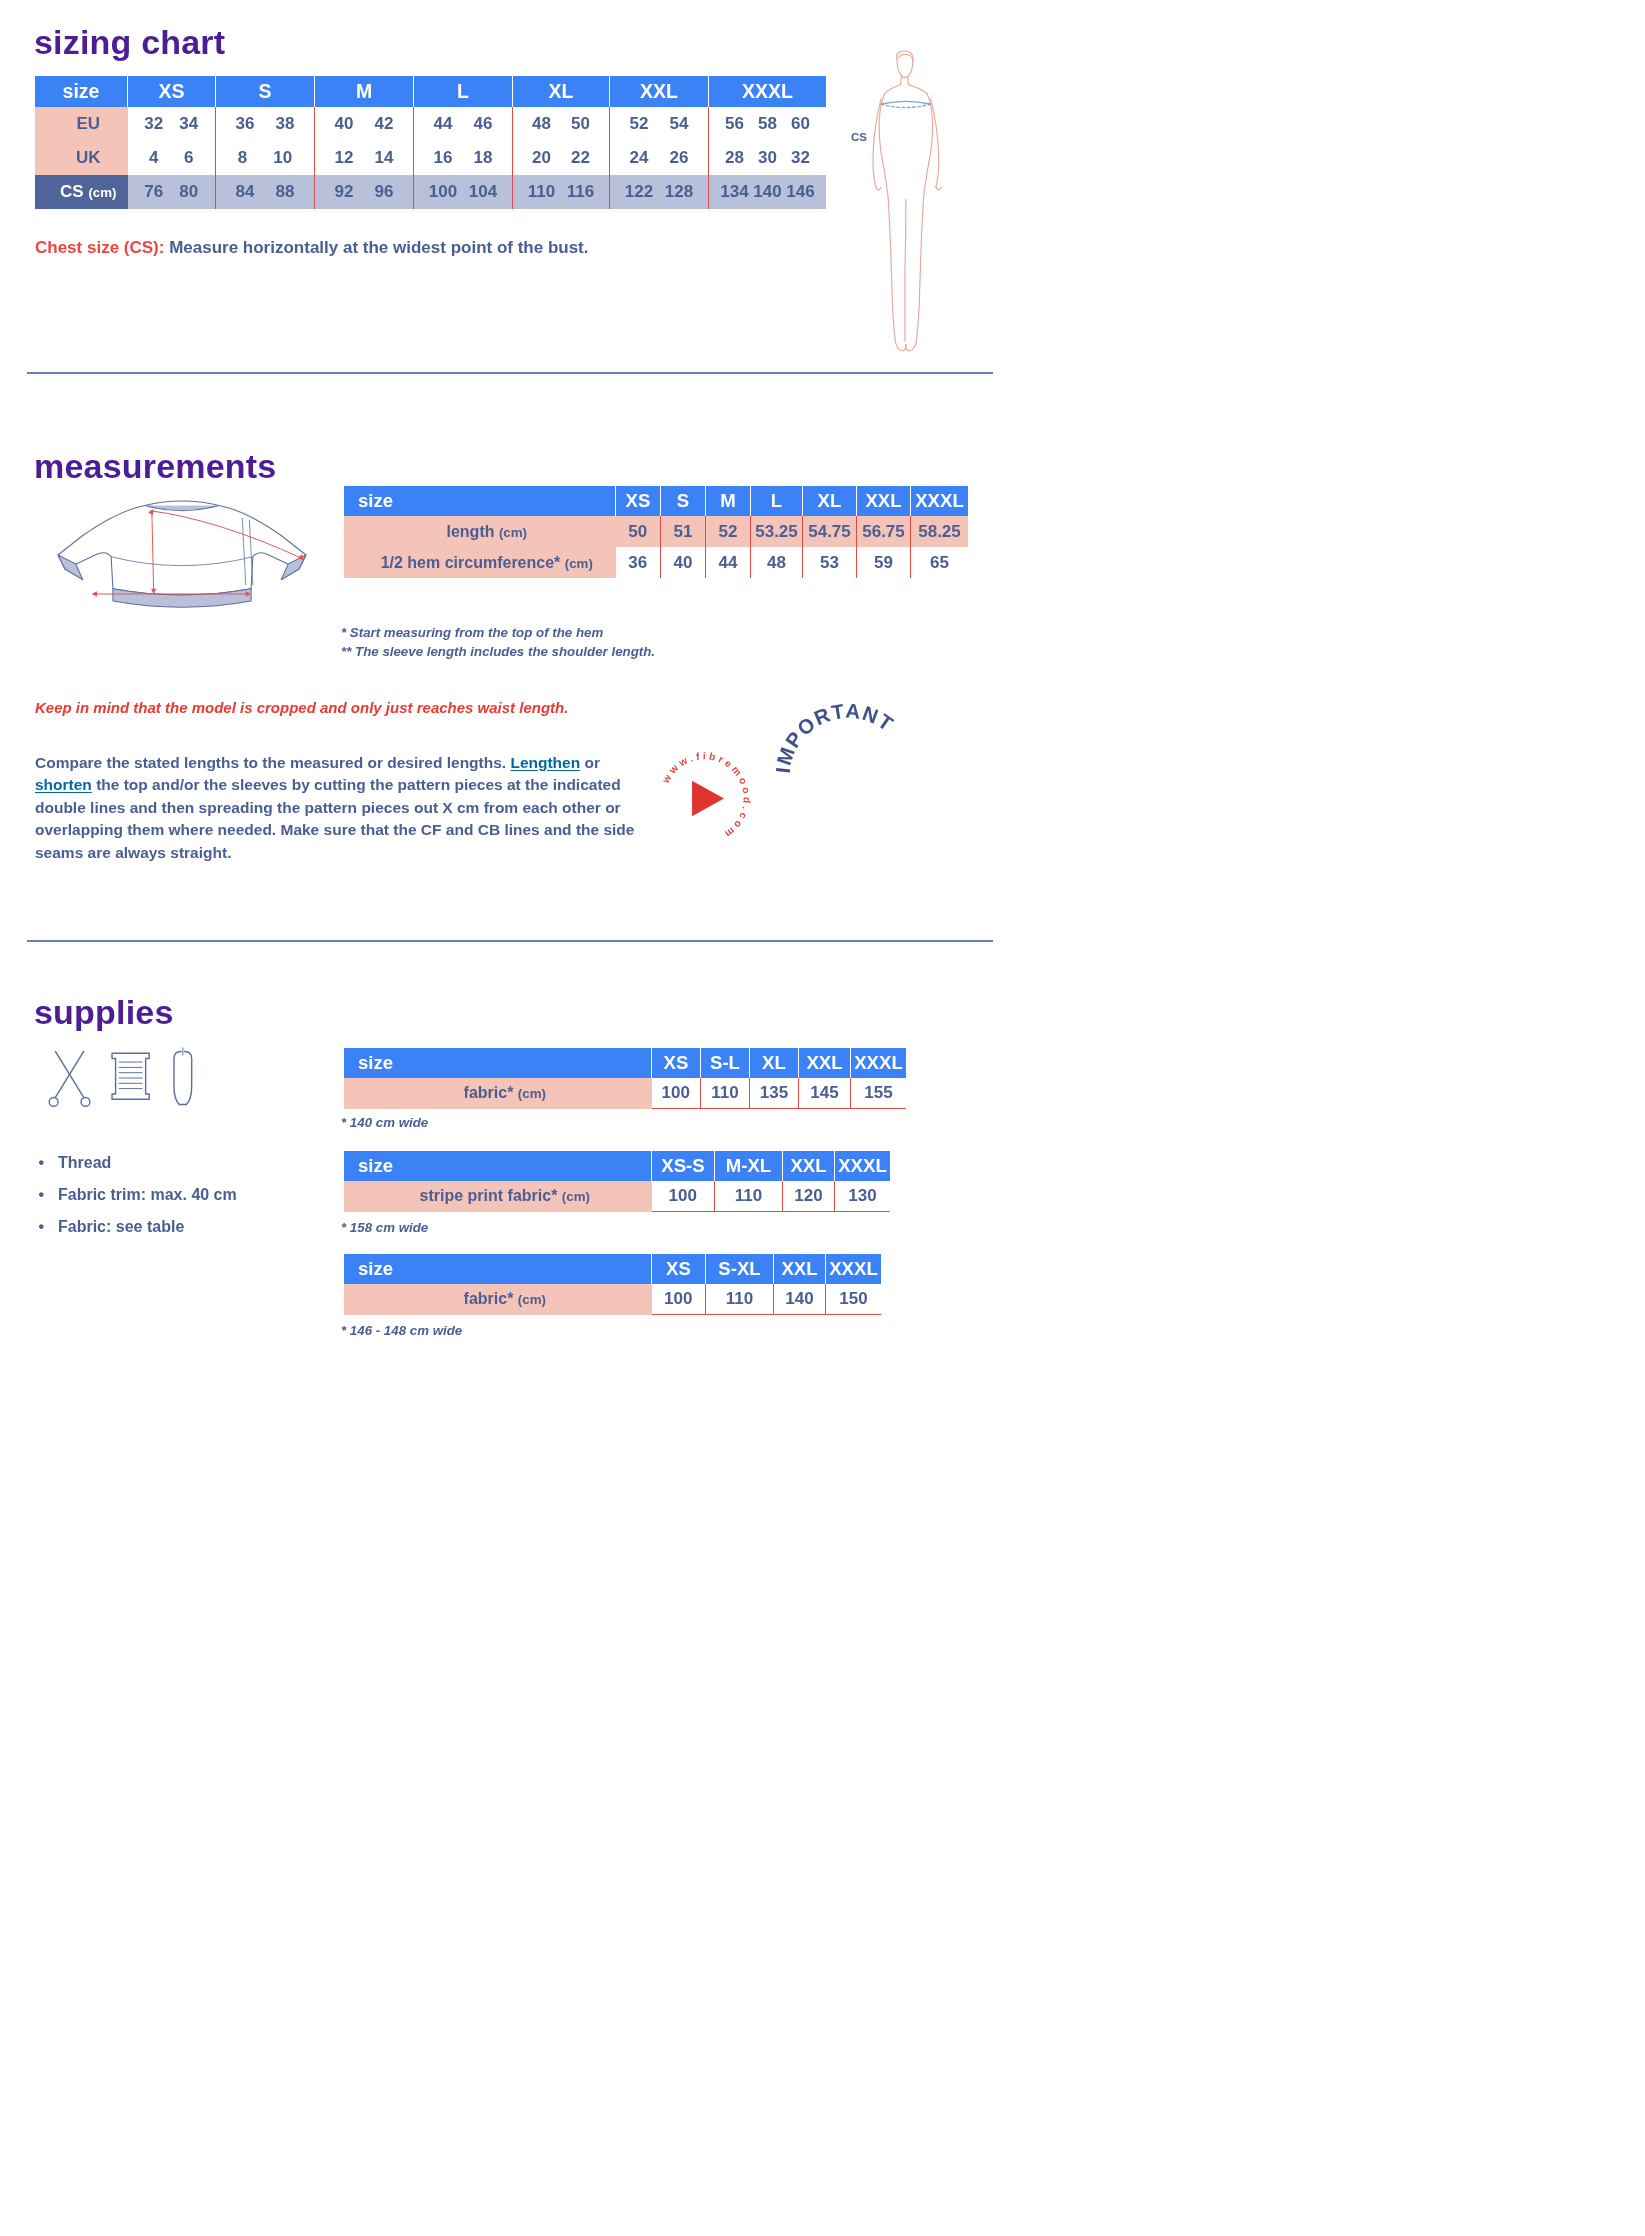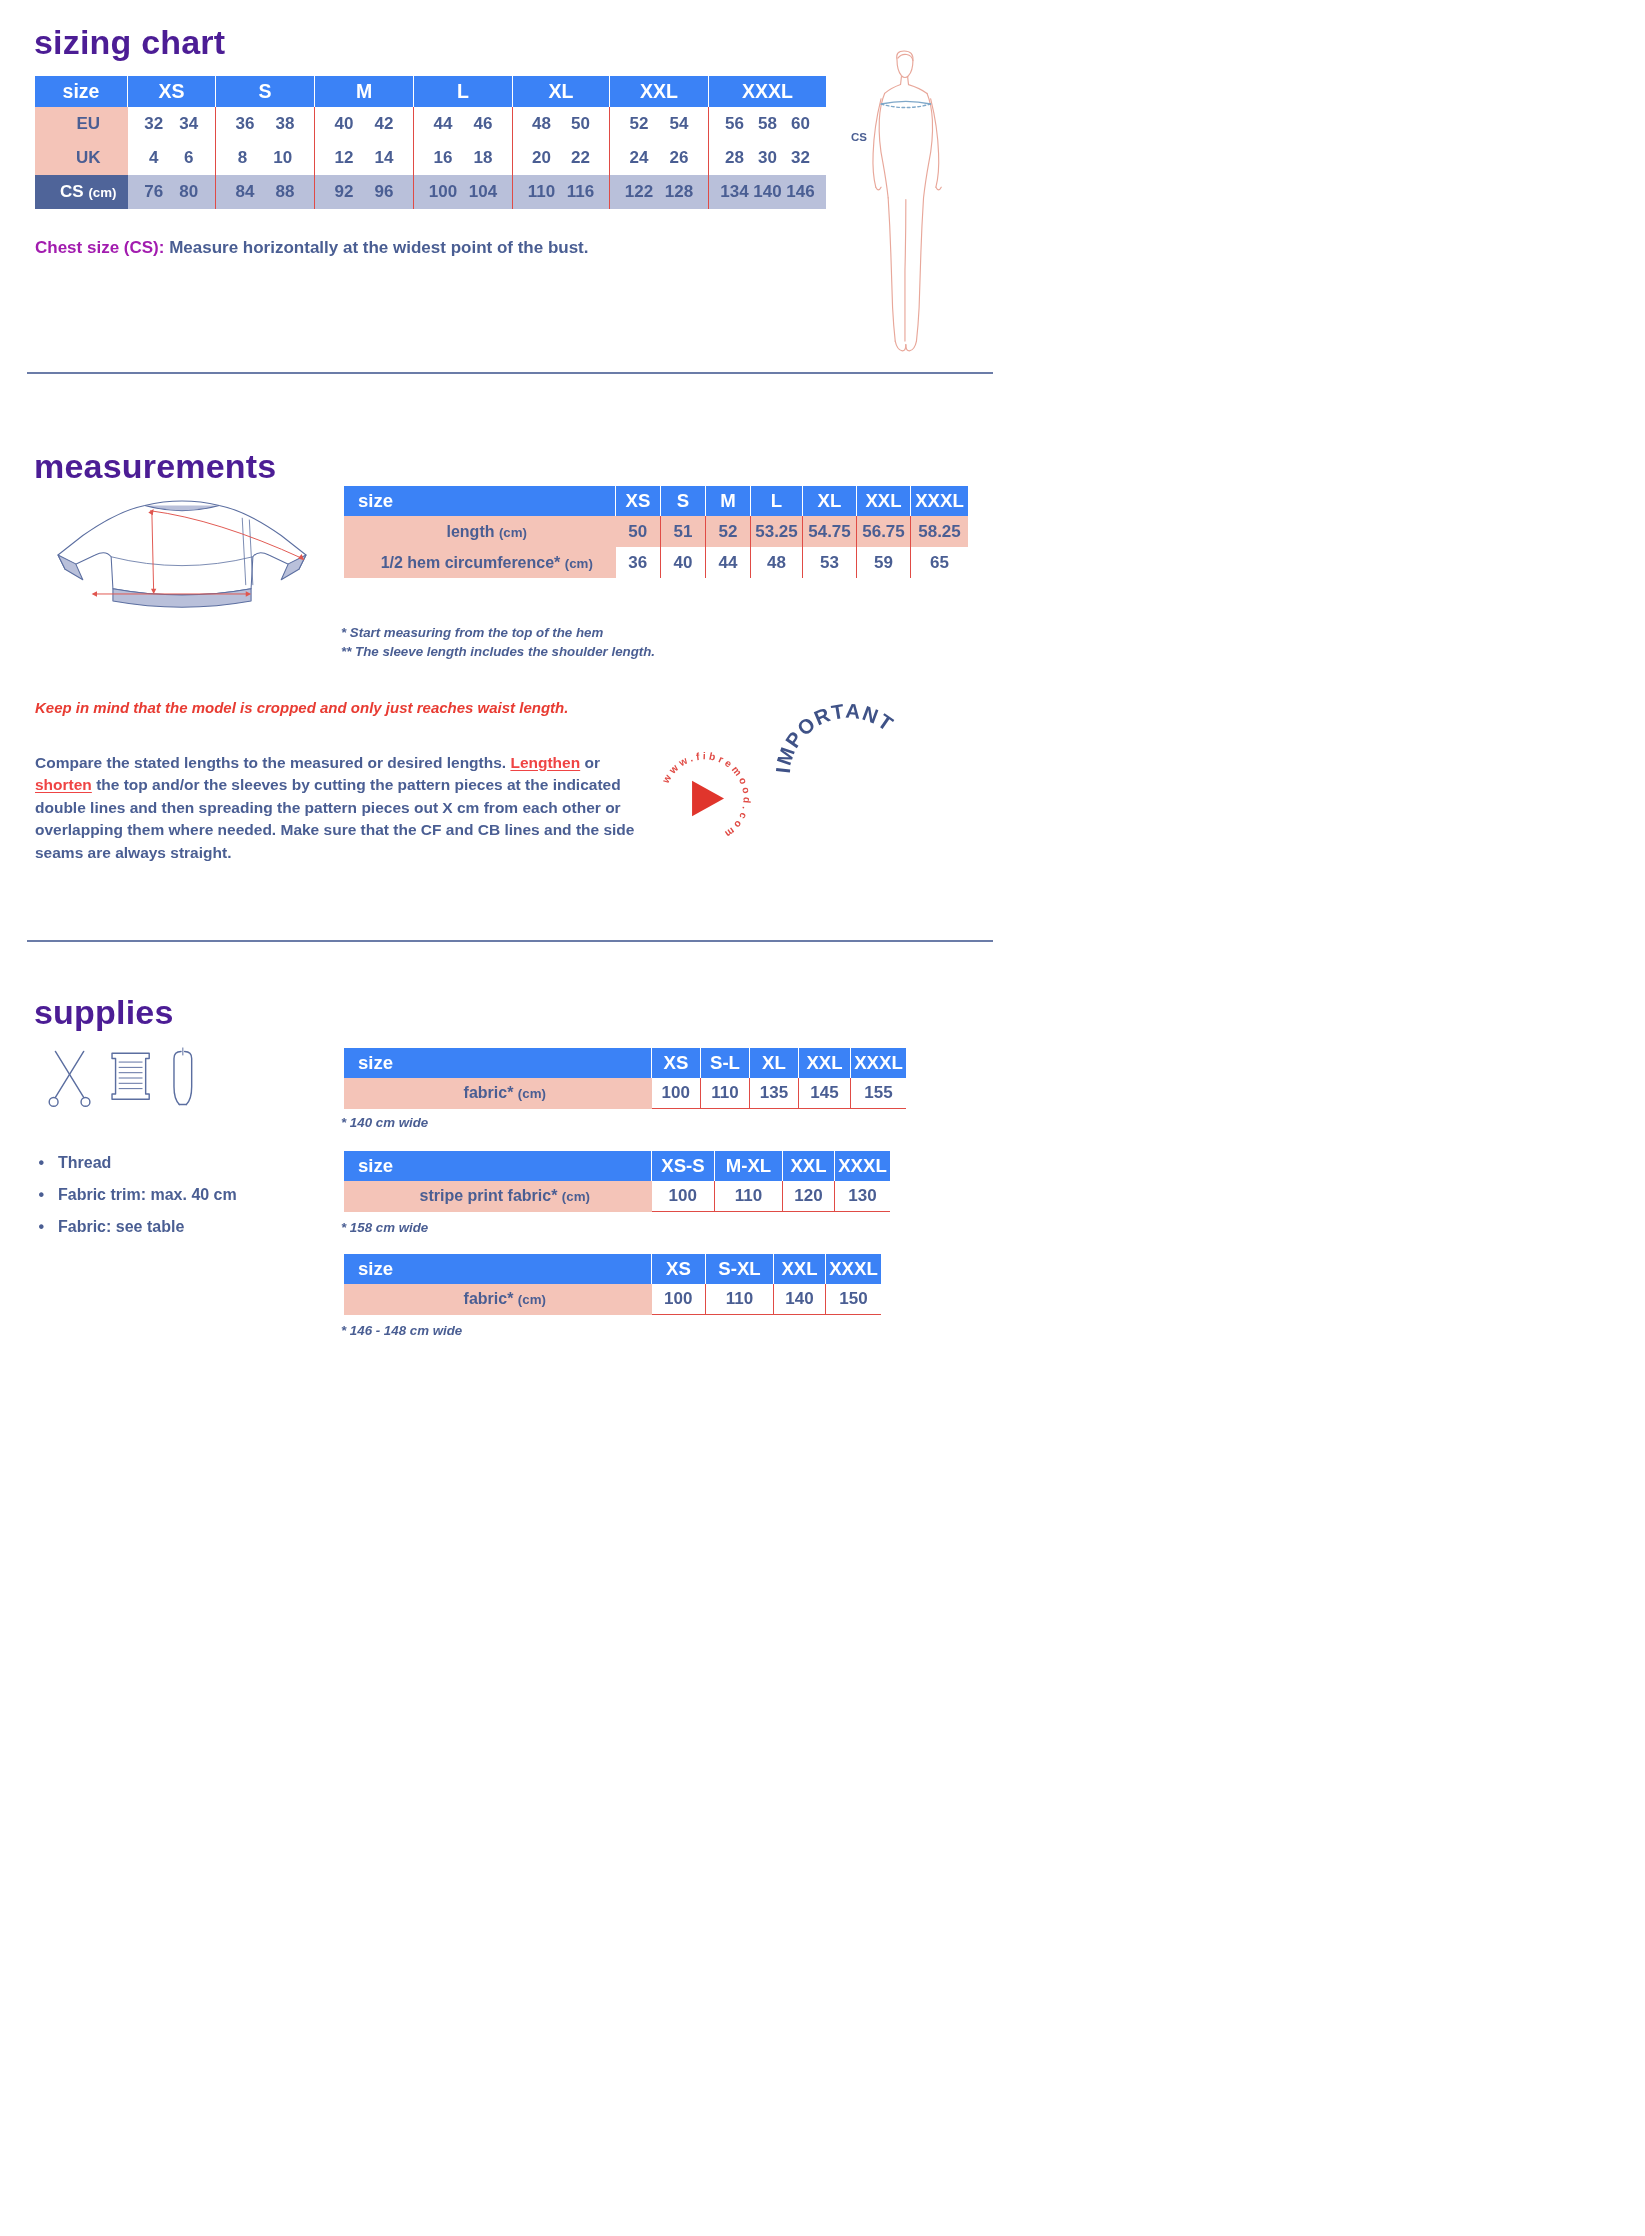--- a/index.html
+++ b/index.html
@@ -75,21 +75,21 @@
   #sizing-table td{height:34px;}
   #sizing-table tr.hdrow td{height:31px;font-size:19.5px;}
   .multi{display:flex;justify-content:space-around;align-items:center;padding:0 8.9px;}
   .multi span{flex:0 0 auto;}
 
   
   #chest-note{
     position:absolute;left:35px;top:238px;
     font-size:17px;font-weight:bold;color:#4a5e93;
   }
-  #chest-note .k{color:#a21caf;}
+  #chest-note .k{color:#ef4444;}
 
   
   #body-fig{position:absolute;left:851px;top:49px;width:115px;height:310px;}
   #cs-tag{
     position:absolute;left:851px;top:131px;
     font-size:11.5px;font-weight:bold;color:#4a5e93;
   }
 
   #hr1{left:26.6px;top:372px;width:966px;}
 
@@ -107,21 +107,21 @@
   }
 
   #keep-note{
     position:absolute;left:35px;top:699px;width:621px;
     font-size:15px;font-weight:bold;font-style:italic;color:#e83b32;
   }
   #compare-par{
     position:absolute;left:35px;top:752px;width:621px;
     font-size:15.5px;font-weight:bold;color:#4a5e93;line-height:1.45;
   }
-  #compare-par u{color:#ef4444;text-underline-offset:1.8px;}
+  #compare-par u{color:#0369a1;text-underline-offset:1.8px;}
 
   
   #play-badge{position:absolute;left:653px;top:747px;width:103px;height:103px;}
 
   
   #important-badge{position:absolute;left:770px;top:667px;width:222px;height:186px;}
   #important-text{
     position:absolute;left:820px;top:711px;width:160px;
     font-size:16px;font-weight:bold;color:#df9878;line-height:1.37;
   }

